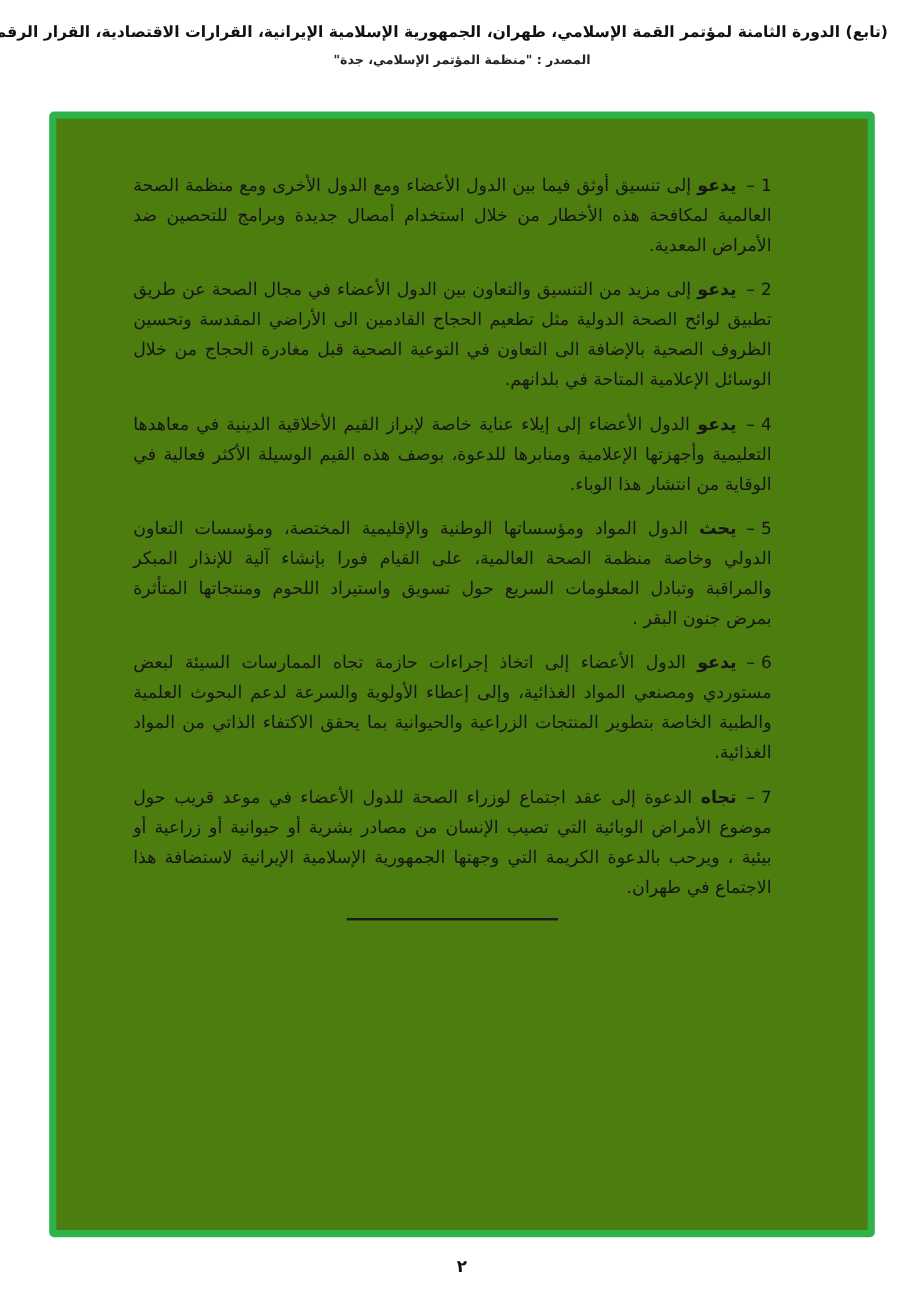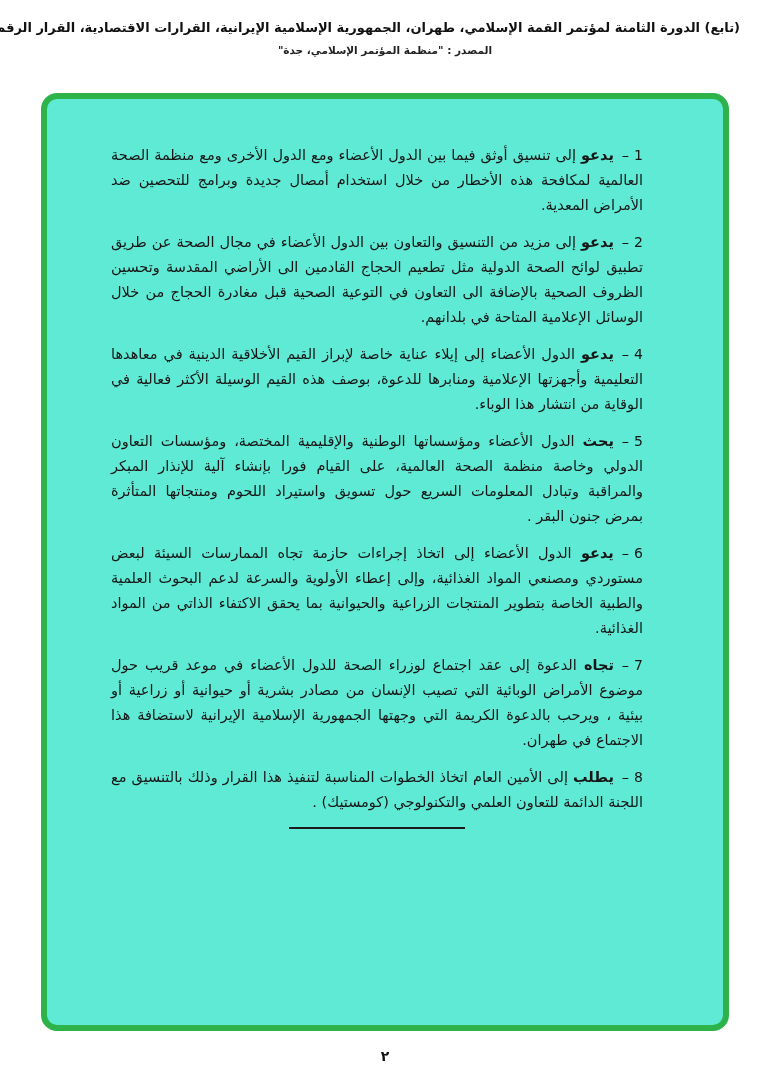--- a/index.html
+++ b/index.html
@@ -34,22 +34,22 @@
     font-size:10.5px;
     font-weight:bold;
     color:#222;
   }
   .frame{
     position:absolute;
     top:93px;left:41px;
     width:688px;height:938px;
     box-sizing:border-box;
     border:6px solid var(--border-green);
-    border-radius:16px;
-    background:#5eead4;
+    border-radius:4px;
+    background:#4d7c0f;
     overflow:hidden;
   }
   .content{
     direction:rtl;
     padding:44px 80px 0 64px;
     box-sizing:border-box;
   }
   .item{
     margin:0 0 12px 0;
     font-size:14.5px;
@@ -90,27 +90,26 @@
   <div class="frame">
     <div class="content" dir="rtl">
 
       <p class="item"><span class="marker"><span class="num">1</span><span class="dash">–</span></span><b class="lead">يدعو</b> <span>إلى تنسيق أوثق فيما بين الدول الأعضاء ومع الدول الأخرى ومع منظمة الصحة العالمية لمكافحة هذه الأخطار من خلال استخدام أمصال جديدة وبرامج للتحصين ضد الأمراض المعدية.</span></p>
 
       <p class="item"><span class="marker"><span class="num">2</span><span class="dash">–</span></span><b class="lead">يدعو</b> <span>إلى مزيد من التنسيق والتعاون بين الدول الأعضاء في مجال الصحة عن طريق تطبيق لوائح الصحة الدولية مثل تطعيم الحجاج القادمين الى الأراضي المقدسة وتحسين الظروف الصحية بالإضافة الى التعاون في التوعية الصحية قبل مغادرة الحجاج من خلال الوسائل الإعلامية المتاحة في بلدانهم.</span></p>
 
 
       <p class="item"><span class="marker"><span class="num">4</span><span class="dash">–</span></span><b class="lead">يدعو</b> <span>الدول الأعضاء إلى إيلاء عناية خاصة لإبراز القيم الأخلاقية الدينية في معاهدها التعليمية وأجهزتها الإعلامية ومنابرها للدعوة، بوصف هذه القيم الوسيلة الأكثر فعالية في الوقاية من انتشار هذا الوباء.</span></p>
 
-      <p class="item"><span class="marker"><span class="num">5</span><span class="dash">–</span></span><b class="lead">يحث</b> <span>الدول الأعضاء ومؤسساتها الوطنية والإقليمية المختصة، ومؤسسات التعاون الدولي وخاصة منظمة الصحة العالمية، على القيام فورا بإنشاء آلية للإنذار المبكر والمراقبة وتبادل المعلومات السريع حول تسويق واستيراد اللحوم ومنتجاتها المتأثرة بمرض جنون البقر .</span></p>
+      <p class="item"><span class="marker"><span class="num">5</span><span class="dash">–</span></span><b class="lead">يحث</b> <span>الدول المواد ومؤسساتها الوطنية والإقليمية المختصة، ومؤسسات التعاون الدولي وخاصة منظمة الصحة العالمية، على القيام فورا بإنشاء آلية للإنذار المبكر والمراقبة وتبادل المعلومات السريع حول تسويق واستيراد اللحوم ومنتجاتها المتأثرة بمرض جنون البقر .</span></p>
 
       <p class="item"><span class="marker"><span class="num">6</span><span class="dash">–</span></span><b class="lead">يدعو</b> <span>الدول الأعضاء إلى اتخاذ إجراءات حازمة تجاه الممارسات السيئة لبعض مستوردي ومصنعي المواد الغذائية، وإلى إعطاء الأولوية والسرعة لدعم البحوث العلمية والطبية الخاصة بتطوير المنتجات الزراعية والحيوانية بما يحقق الاكتفاء الذاتي من المواد الغذائية.</span></p>
 
       <p class="item"><span class="marker"><span class="num">7</span><span class="dash">–</span></span><b class="lead">تجاه</b> <span>الدعوة إلى عقد اجتماع لوزراء الصحة للدول الأعضاء في موعد قريب حول موضوع الأمراض الوبائية التي تصيب الإنسان من مصادر بشرية أو حيوانية أو زراعية أو بيئية ، ويرحب بالدعوة الكريمة التي وجهتها الجمهورية الإسلامية الإيرانية لاستضافة هذا الاجتماع في طهران.</span></p>
 
-      <p class="item"><span class="marker"><span class="num">8</span><span class="dash">–</span></span><b class="lead">يطلب</b> <span>إلى الأمين العام اتخاذ الخطوات المناسبة لتنفيذ هذا القرار وذلك بالتنسيق مع اللجنة الدائمة للتعاون العلمي والتكنولوجي (كومستيك) .</span></p>
 
       <div class="footnote-rule"></div>
     </div>
   </div>
 
   <div class="page-number">٢</div>
 
 </div>
 
 </body></html>

